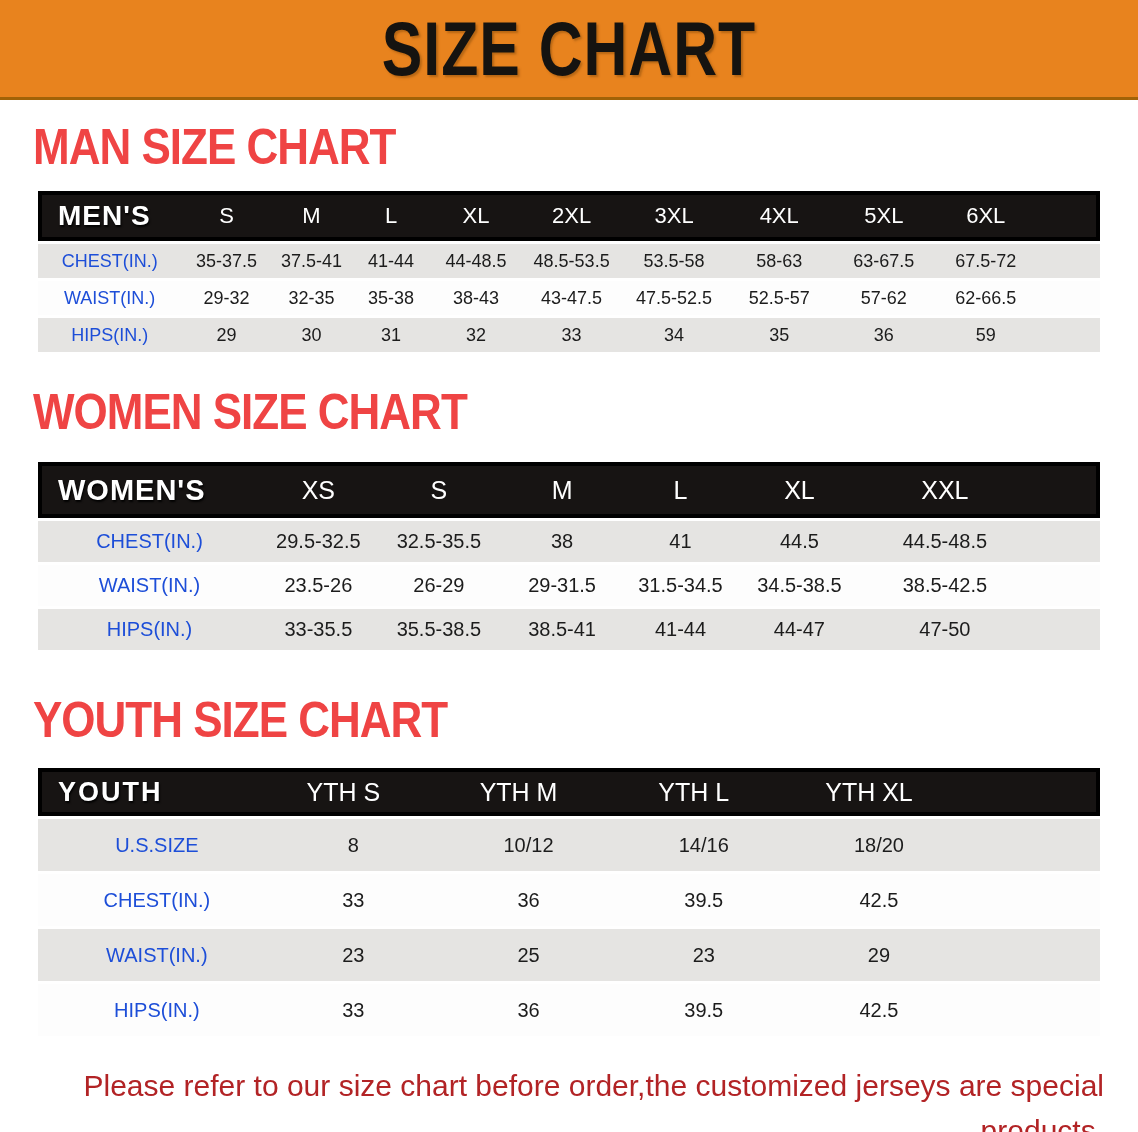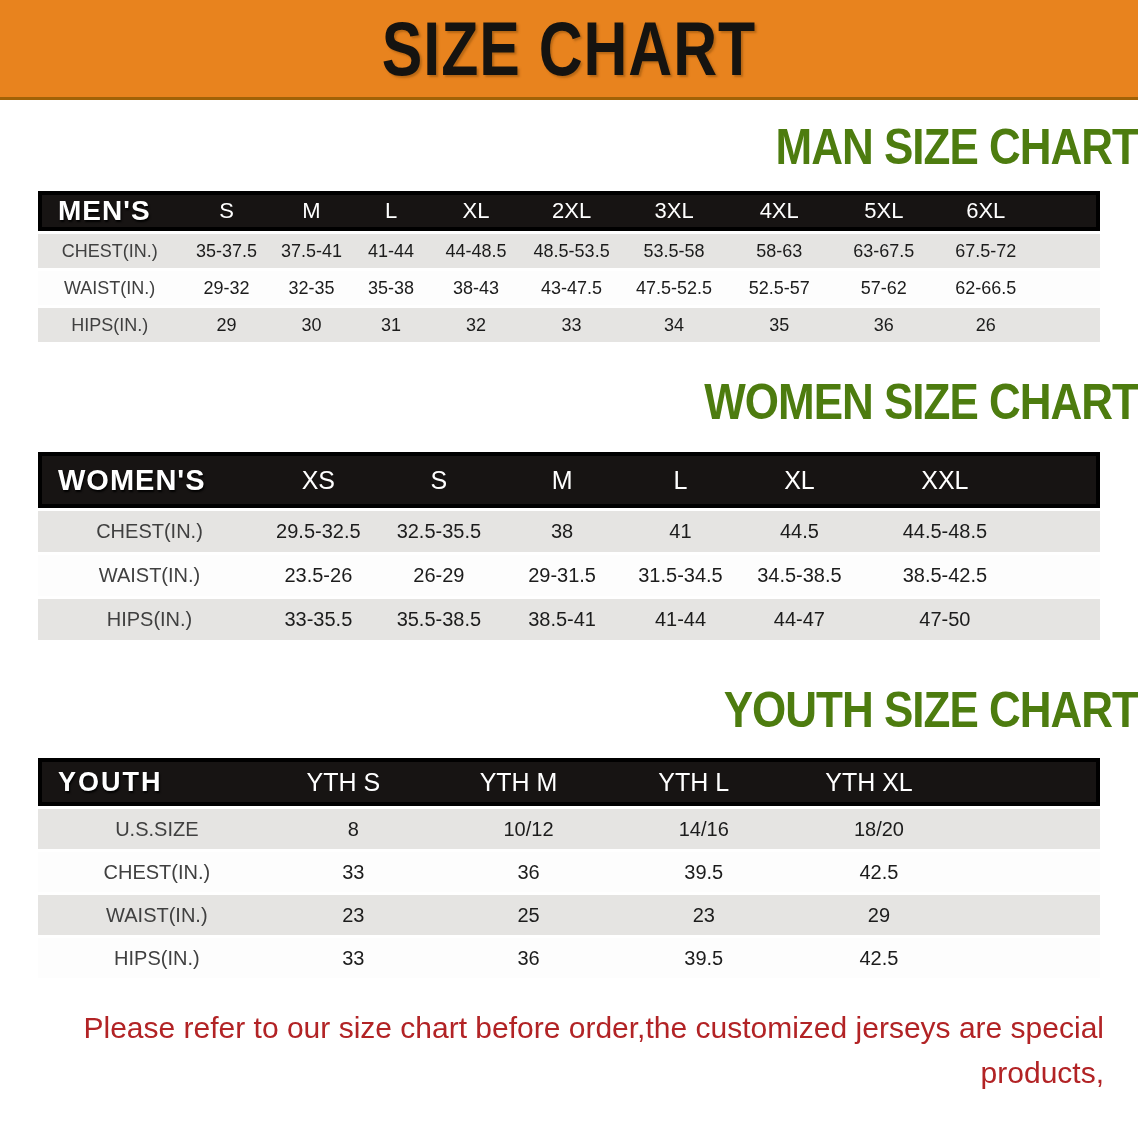--- a/index.html
+++ b/index.html
@@ -9,49 +9,49 @@
     --row-light:#FDFDFD;
     --footer-text:#B22325;
   }
   *{margin:0;padding:0;box-sizing:border-box;}
   html,body{width:1138px;height:1132px;overflow:hidden;background:#fff;
     font-family:"Liberation Sans", sans-serif;color:#111;}
   .banner{height:100px;background:var(--banner-bg);display:flex;align-items:center;justify-content:center;
     border-bottom:3px solid #a16207;}
   .banner-title{font-size:62px;font-weight:bold;color:#151310;letter-spacing:1px;
     transform:scaleY(1.22) scaleX(0.98);text-shadow:2px 2px 2px rgba(90,50,0,0.35);}
-  .section-heading{ text-align:right;font-weight:bold;color:#4d7c0f;letter-spacing:-1px;padding-left:33px;}
+  .section-heading{ text-align:left;font-weight:bold;color:#ef4444;letter-spacing:-1px;padding-left:33px;}
   .heading-inner{display:inline-block;font-size:44px;transform:scaleY(1.12);}
   .h-men{margin-top:22px;margin-bottom:16px;}
   .h-women{margin-top:32px;margin-bottom:22px;}
   .h-youth{margin-top:42px;margin-bottom:20px;}
   .table-wrap{padding:0 38px;}
   table{width:100%;border-collapse:separate;border-spacing:0 3px;table-layout:fixed;}
   thead th{background:var(--header-bar);color:#fff;font-weight:normal;text-align:center;
     border-top:4px solid #000;border-bottom:4px solid #000;}
   thead th:first-child{border-left:4px solid #000;}
   thead th:last-child{border-right:4px solid #000;}
   th.corner{font-weight:bold;text-align:left;padding-left:16px;letter-spacing:1px;
     text-shadow:1px 2px 2px rgba(0,0,0,0.9);}
   tbody td{text-align:center;color:#1c1c1c;}
   tbody tr:nth-child(odd) td{background:var(--row-alt);}
   tbody tr:nth-child(even) td{background:var(--row-light);}
-  tbody td.row-label{color:#404040;}
+  tbody td.row-label{color:#1d4ed8;}
   
-  .table-0 thead th{height:40px;font-size:22px;}
+  .table-0 thead th{height:50px;font-size:22px;}
   .table-0 th.corner{font-size:28px;}
   .table-0 tbody td{height:34px;font-size:18px;}
   
   .table-1 thead th{height:56px;font-size:25px;}
   .table-1 th.corner{font-size:29px;}
   .table-1 tbody td{height:41px;font-size:20px;}
   
   .table-2 thead th{height:48px;font-size:25px;}
   .table-2 th.corner{font-size:27px;letter-spacing:2px;}
-  .table-2 tbody td{height:40px;font-size:20px;padding-left:20px;}
+  .table-2 tbody td{height:52px;font-size:20px;padding-left:20px;}
   .footer{margin-top:24px;padding:0 34px 0 40px;color:var(--footer-text);
     font-size:30px;line-height:1.5;font-weight:normal;text-align:right;}
 </style>
 </head>
 <body>
 
 <div class="banner">
   <span class="banner-title">SIZE CHART</span>
 </div>
 
@@ -118,21 +118,21 @@
         <tr>
           <td class="row-label">HIPS(IN.)</td>
           <td>29</td>
           <td>30</td>
           <td>31</td>
           <td>32</td>
           <td>33</td>
           <td>34</td>
           <td>35</td>
           <td>36</td>
-          <td>26</td>
+          <td>59</td>
           <td></td>
         </tr>
       </tbody>
     </table>
 </div>
 
 <div class="section-heading h-women">
   <span class="heading-inner">WOMEN SIZE CHART</span>
 </div>
 <div class="table-wrap">

